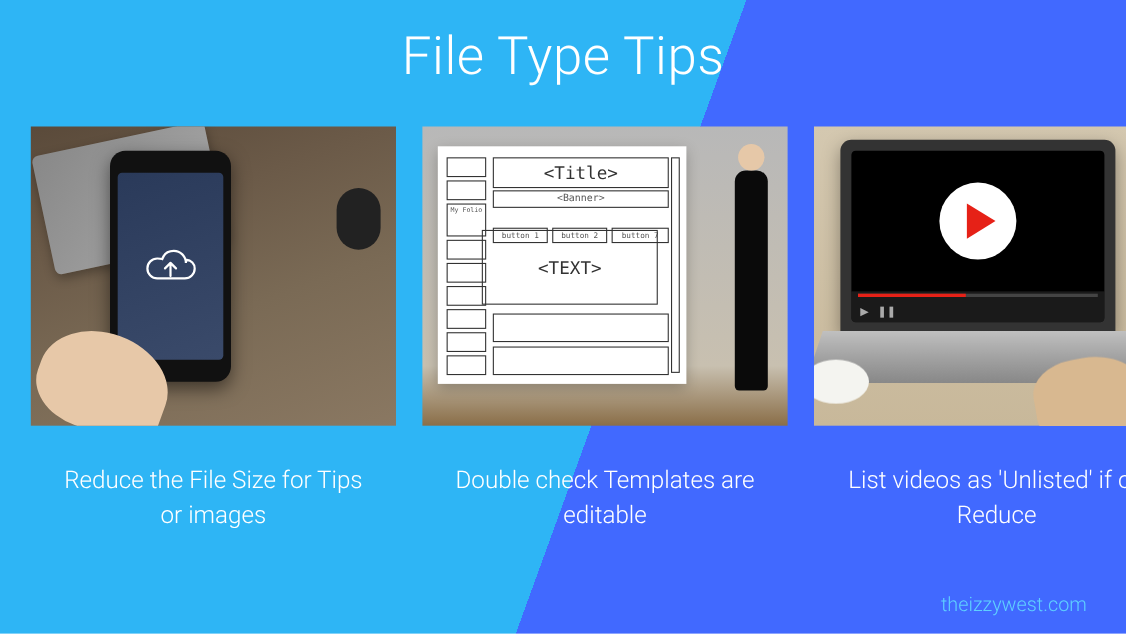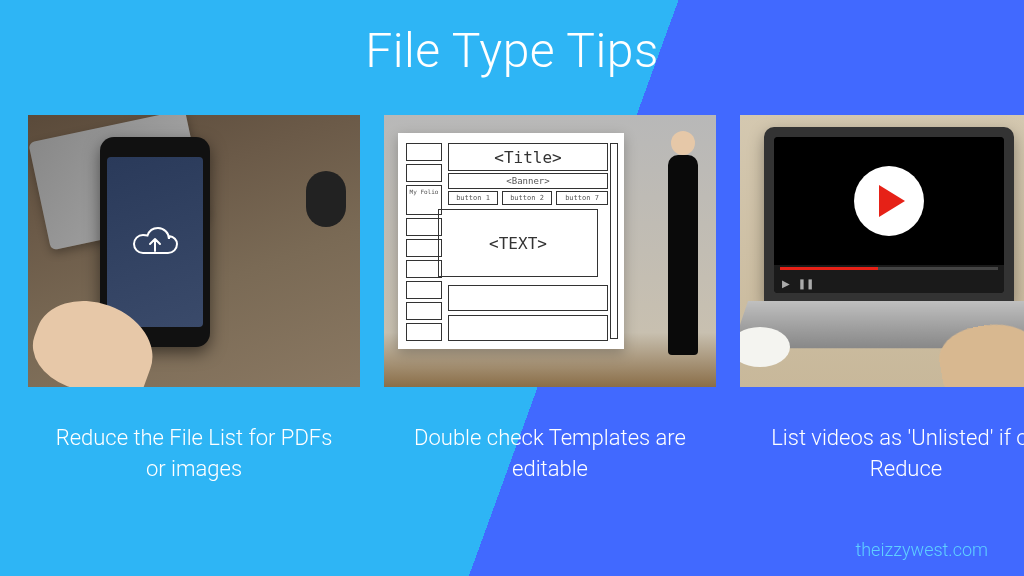--- a/index.html
+++ b/index.html
@@ -137,21 +137,21 @@
     .wf-title {
       left: 50px; top: 10px; width: 160px; height: 28px;
       display: flex; align-items: center; justify-content: center;
       font-family: monospace; font-size: 16px; color: #333;
     }
     .wf-banner {
       left: 50px; top: 40px; width: 160px; height: 16px;
       display: flex; align-items: center; justify-content: center;
       font-family: monospace; font-size: 9px; color: #555;
     }
-    .wf-btns { left: 50px; top: 58px; width: 160px; height: 14px; border: none; }
+    .wf-btns { left: 50px; top: 74px; width: 160px; height: 14px; border: none; }
     .wf-btn1, .wf-btn2, .wf-btn3 {
       position: absolute; top: 0; height: 14px; border: 1.5px solid #333;
       font-family: monospace; font-size: 7px; color: #555; text-align: center; line-height: 12px;
     }
     .wf-btn1 { left: 0; width: 50px; }
     .wf-btn2 { left: 54px; width: 50px; }
     .wf-btn3 { left: 108px; width: 52px; }
     .wf-text {
       left: 40px; top: 76px; width: 160px; height: 68px;
       display: flex; align-items: center; justify-content: center;
@@ -268,21 +268,21 @@
           <span class="cloud-icon">
             <svg width="52" height="38" viewBox="0 0 52 38">
               <path d="M40 16c0-6-5-11-11-11-5 0-9 3-10.5 7.5C17 12 15.5 12 14 12c-5 0-9 4-9 9s4 9 9 9h25c5 0 9-4 9-9 0-4-3-7.5-8-8z" fill="none" stroke="#fff" stroke-width="2"></path>
               <path d="M26 28V16m0 0l-5 5m5-5l5 5" stroke="#fff" stroke-width="2" fill="none" stroke-linecap="round"></path>
             </svg>
           </span>
         </div>
       </div>
       <div class="hand"></div>
     </div>
-    <div class="caption">Reduce the File List for PDFs or images</div>
+    <div class="caption">Reduce the File Size for Tips or images</div>
   </div>
 
   <div class="card">
     <div class="card-image c2">
       <div class="board">
         <div class="wf wf-sidebar">
           <div class="wf-side-item"></div>
           <div class="wf-side-item"></div>
           <div class="wf-side-profile">My Folio</div>
           <div class="wf-side-item"></div>

